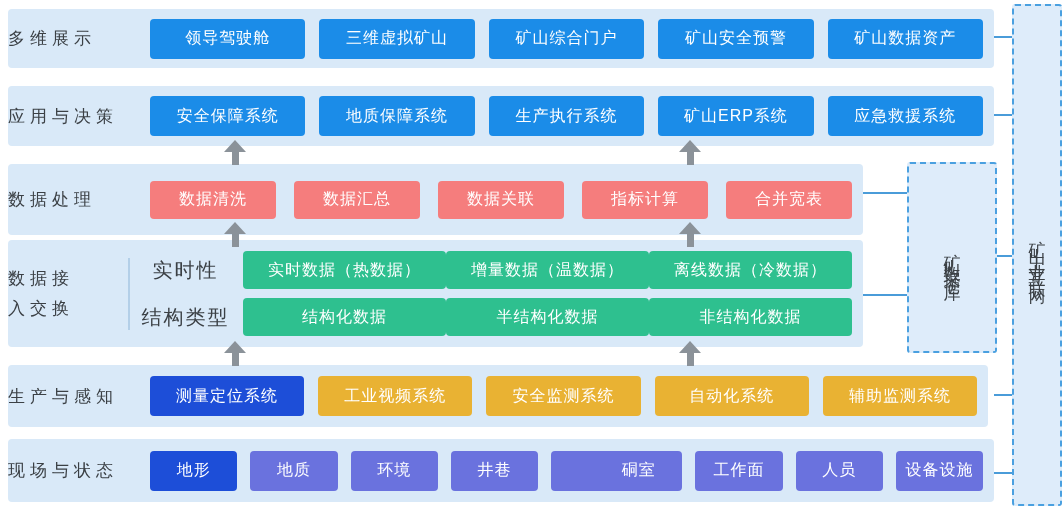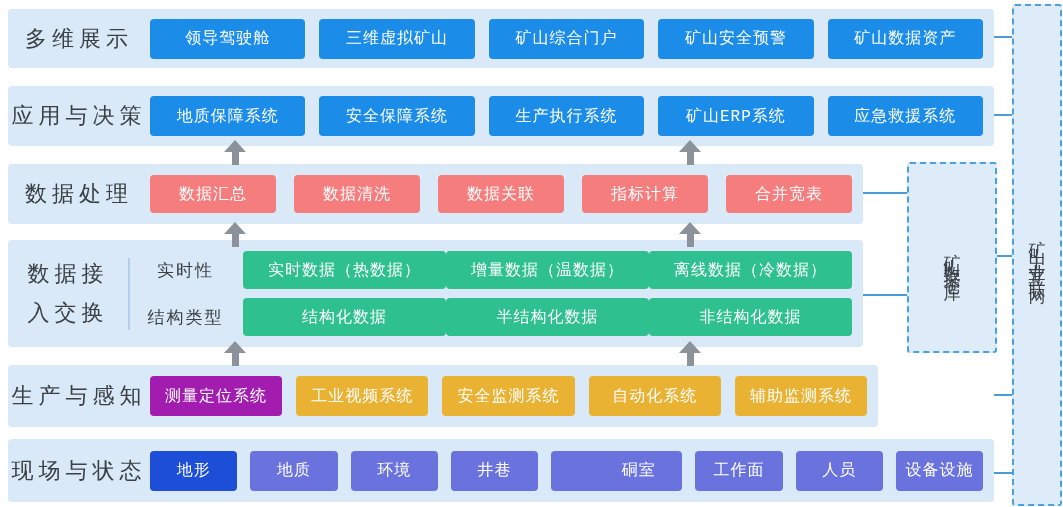--- a/index.html
+++ b/index.html
@@ -5,41 +5,41 @@
   html,body{margin:0;padding:0;background:#ffffff;}
   .canvas{
     position:relative;width:1063px;height:507px;background:#ffffff;overflow:hidden;
     font-family:"Liberation Sans","DejaVu Sans",sans-serif;
   }
   .band{
     position:absolute;left:8px;background:var(--band_bg);border-radius:4px;
     display:flex;align-items:center;
   }
   .row-label{
-    width:142px;flex:0 0 142px;text-align:center;
-    font-size:22px;letter-spacing:5px;color:var(--text_dark);white-space:nowrap;
+    width:142px;flex:0 0 142px;text-align:left;
+    font-size:17px;letter-spacing:5px;color:var(--text_dark);white-space:nowrap;
   }
   .row-label.two-line{line-height:1.75;letter-spacing:5px;}
   .btn-row{flex:1;display:flex;align-items:center;}
   .box{
     height:40px;border-radius:4px;color:#ffffff;
     display:flex;align-items:center;justify-content:center;
     font-size:16px;letter-spacing:1px;white-space:nowrap;flex:1;
   }
   .band-r3 .box,.band-r4 .box{height:38px;}
-  .btn-row-5{gap:14px;padding-right:11px;font-family:Liberation Mono, monospace;}
+  .btn-row-5{gap:14px;padding-right:11px;}
   .btn-row-3{gap:18px;padding-right:11px;}
   .btn-row-8{gap:13px;padding-right:11px;}
   .btn-row-g{padding-right:11px;}
   
   .v-divider{position:absolute;left:120px;top:18px;width:2px;height:72px;background:#b3cfe8;}
   .access-groups{flex:1;display:flex;flex-direction:column;gap:9px;padding-left:0;}
   .access-row{display:flex;align-items:center;}
   .group-label{
-    width:115px;flex:0 0 115px;text-align:center;font-size:17px;
+    width:115px;flex:0 0 115px;text-align:center;font-size:20px;
     letter-spacing:2px;color:var(--text_dark);white-space:nowrap;
   }
   
   .arrow{position:absolute;width:22px;}
   .arrow .head{width:0;height:0;border-left:11px solid transparent;border-right:11px solid transparent;border-bottom:12px solid var(--arrow);}
   .arrow .stem{width:7px;height:13px;background:var(--arrow);margin:0 auto;}
   
   .connector{position:absolute;height:2px;background:var(--line);}
   
   .side-box{
@@ -66,33 +66,33 @@
         <div class="box" style="background: rgb(27, 140, 232);">三维虚拟矿山</div>
         <div class="box" style="background: rgb(27, 140, 232);">矿山综合门户</div>
         <div class="box" style="background: rgb(27, 140, 232);">矿山安全预警</div>
         <div class="box" style="background: rgb(27, 140, 232);">矿山数据资产</div>
       </div>
   </div>
 
   <div class="band" style="top:86px;width:986px;height:60px;">
     <div class="row-label">应用与决策</div>
     <div class="btn-row btn-row-5" id="btns-1">
+        <div class="box" style="background: rgb(27, 140, 232);">安全保障系统</div>
         <div class="box" style="background: rgb(27, 140, 232);">地质保障系统</div>
-        <div class="box" style="background: rgb(27, 140, 232);">安全保障系统</div>
         <div class="box" style="background: rgb(27, 140, 232);">生产执行系统</div>
         <div class="box" style="background: rgb(27, 140, 232);">矿山ERP系统</div>
         <div class="box" style="background: rgb(27, 140, 232);">应急救援系统</div>
       </div>
   </div>
 
-  <div class="band band-r3" style="top:164px;width:855px;height:60px;">
+  <div class="band band-r3" style="top:164px;width:855px;height:71px;">
     <div class="row-label">数据处理</div>
     <div class="btn-row btn-row-3" id="btns-2">
+        <div class="box" style="background: rgb(245, 125, 125);">数据清洗</div>
         <div class="box" style="background: rgb(245, 125, 125);">数据汇总</div>
-        <div class="box" style="background: rgb(245, 125, 125);">数据清洗</div>
         <div class="box" style="background: rgb(245, 125, 125);">数据关联</div>
         <div class="box" style="background: rgb(245, 125, 125);">指标计算</div>
         <div class="box" style="background: rgb(245, 125, 125);">合并宽表</div>
       </div>
   </div>
 
   <div class="band band-r4" style="top:240px;width:855px;height:107px;">
     <div class="row-label two-line" style="width:120px;flex:0 0 120px;">
       <div>数据接</div>
       <div>入交换</div>
@@ -111,24 +111,24 @@
         <div class="group-label">结构类型</div>
         <div class="btn-row btn-row-g" id="btns-3-1">
             <div class="box" style="background: rgb(46, 192, 143);">结构化数据</div>
             <div class="box" style="background: rgb(46, 192, 143);">半结构化数据</div>
             <div class="box" style="background: rgb(46, 192, 143); text-align: right;">非结构化数据</div>
           </div>
       </div>
     </div>
   </div>
 
-  <div class="band" style="top:365px;width:870px;height:62px;">
+  <div class="band" style="top:365px;width:980px;height:62px;">
     <div class="row-label">生产与感知</div>
     <div class="btn-row btn-row-5" id="btns-4">
-        <div class="box" style="background: #a21caf;">测量定位系统</div>
+        <div class="box" style="background: #1d4ed8;">测量定位系统</div>
         <div class="box" style="background: rgb(233, 178, 51);">工业视频系统</div>
         <div class="box" style="background: rgb(233, 178, 51);">安全监测系统</div>
         <div class="box" style="background: rgb(233, 178, 51);">自动化系统</div>
         <div class="box" style="background: rgb(233, 178, 51);">辅助监测系统</div>
       </div>
   </div>
 
   <div class="band" style="top:439px;width:986px;height:63px;">
     <div class="row-label">现场与状态</div>
     <div class="btn-row btn-row-8" id="btns-5">

